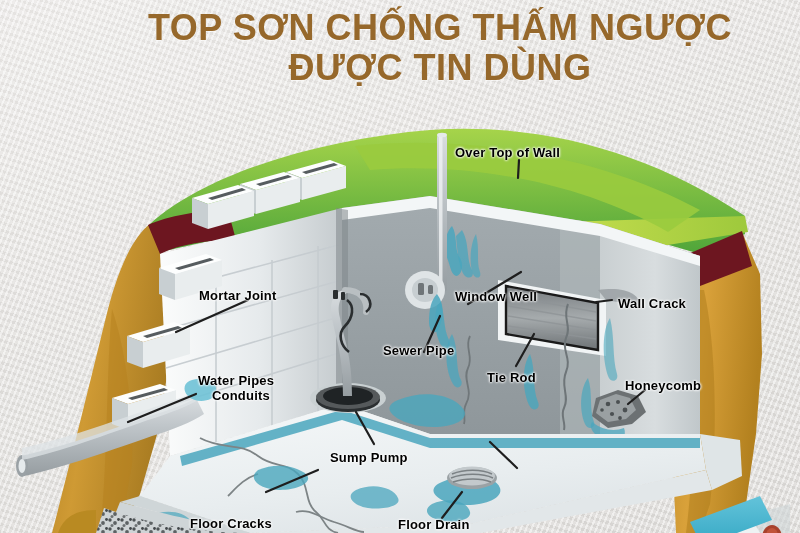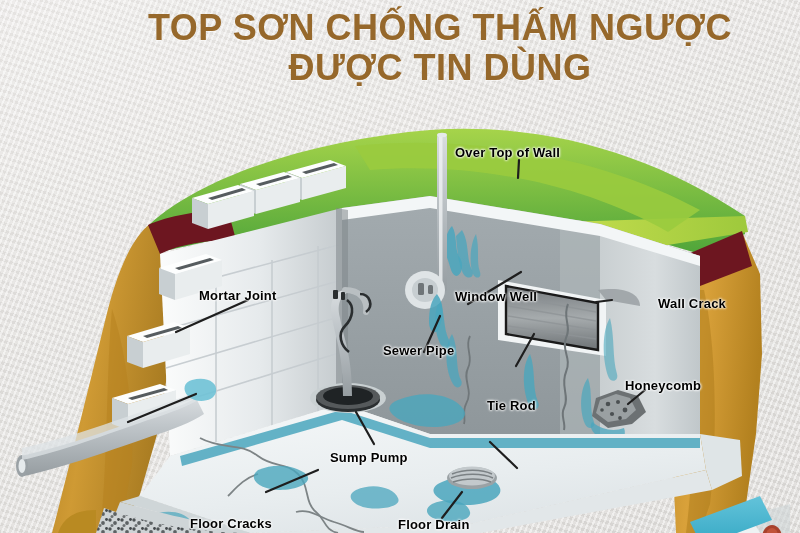--- a/index.html
+++ b/index.html
@@ -342,21 +342,25 @@
     <path d="M196,290 L128,318"></path>
     <path d="M374,340 L356,308"></path>
     <path d="M517,364 L490,338"></path>
     <path d="M266,388 L318,366"></path>
     <path d="M442,414 L462,388"></path>
   </g>
 </svg>
 
   <div class="lbl" style="left:455px;top:42px;">Over Top of Wall</div>
   <div class="lbl" style="left:455px;top:163px;margin-top:23px;">Window Well</div>
-  <div class="lbl" style="left:618px;top:193px;margin-left:40px;">Wall Crack</div>
+  <div class="lbl" style="left:618px;top:193px;">Wall Crack</div>
   <div class="lbl" style="left:199px;top:185px;text-align:right;">Mortar Joint</div>
   <div class="lbl" style="left:383px;top:240px;">Sewer Pipe</div>
-  <div class="lbl" style="left:487px;top:267px;margin-top:28px;">Tie Rod</div>
+  <div class="lbl" style="left:487px;top:267px;">Tie Rod</div>
   <div class="lbl" style="left:625px;top:275px;">Honeycomb</div>
+  <div class="lbl two" style="left:198px;top:270px;">
+    <span>Water Pipes</span><br>
+    <span style="display:inline-block;padding-left:14px;">Conduits</span>
+  </div>
   <div class="lbl" style="left:330px;top:347px;">Sump Pump</div>
   <div class="lbl" style="left:190px;top:413px;">Floor Cracks</div>
   <div class="lbl" style="left:392px;top:414px;margin-left:6px;">Floor Drain</div>
 </div>
 
 </body></html>

